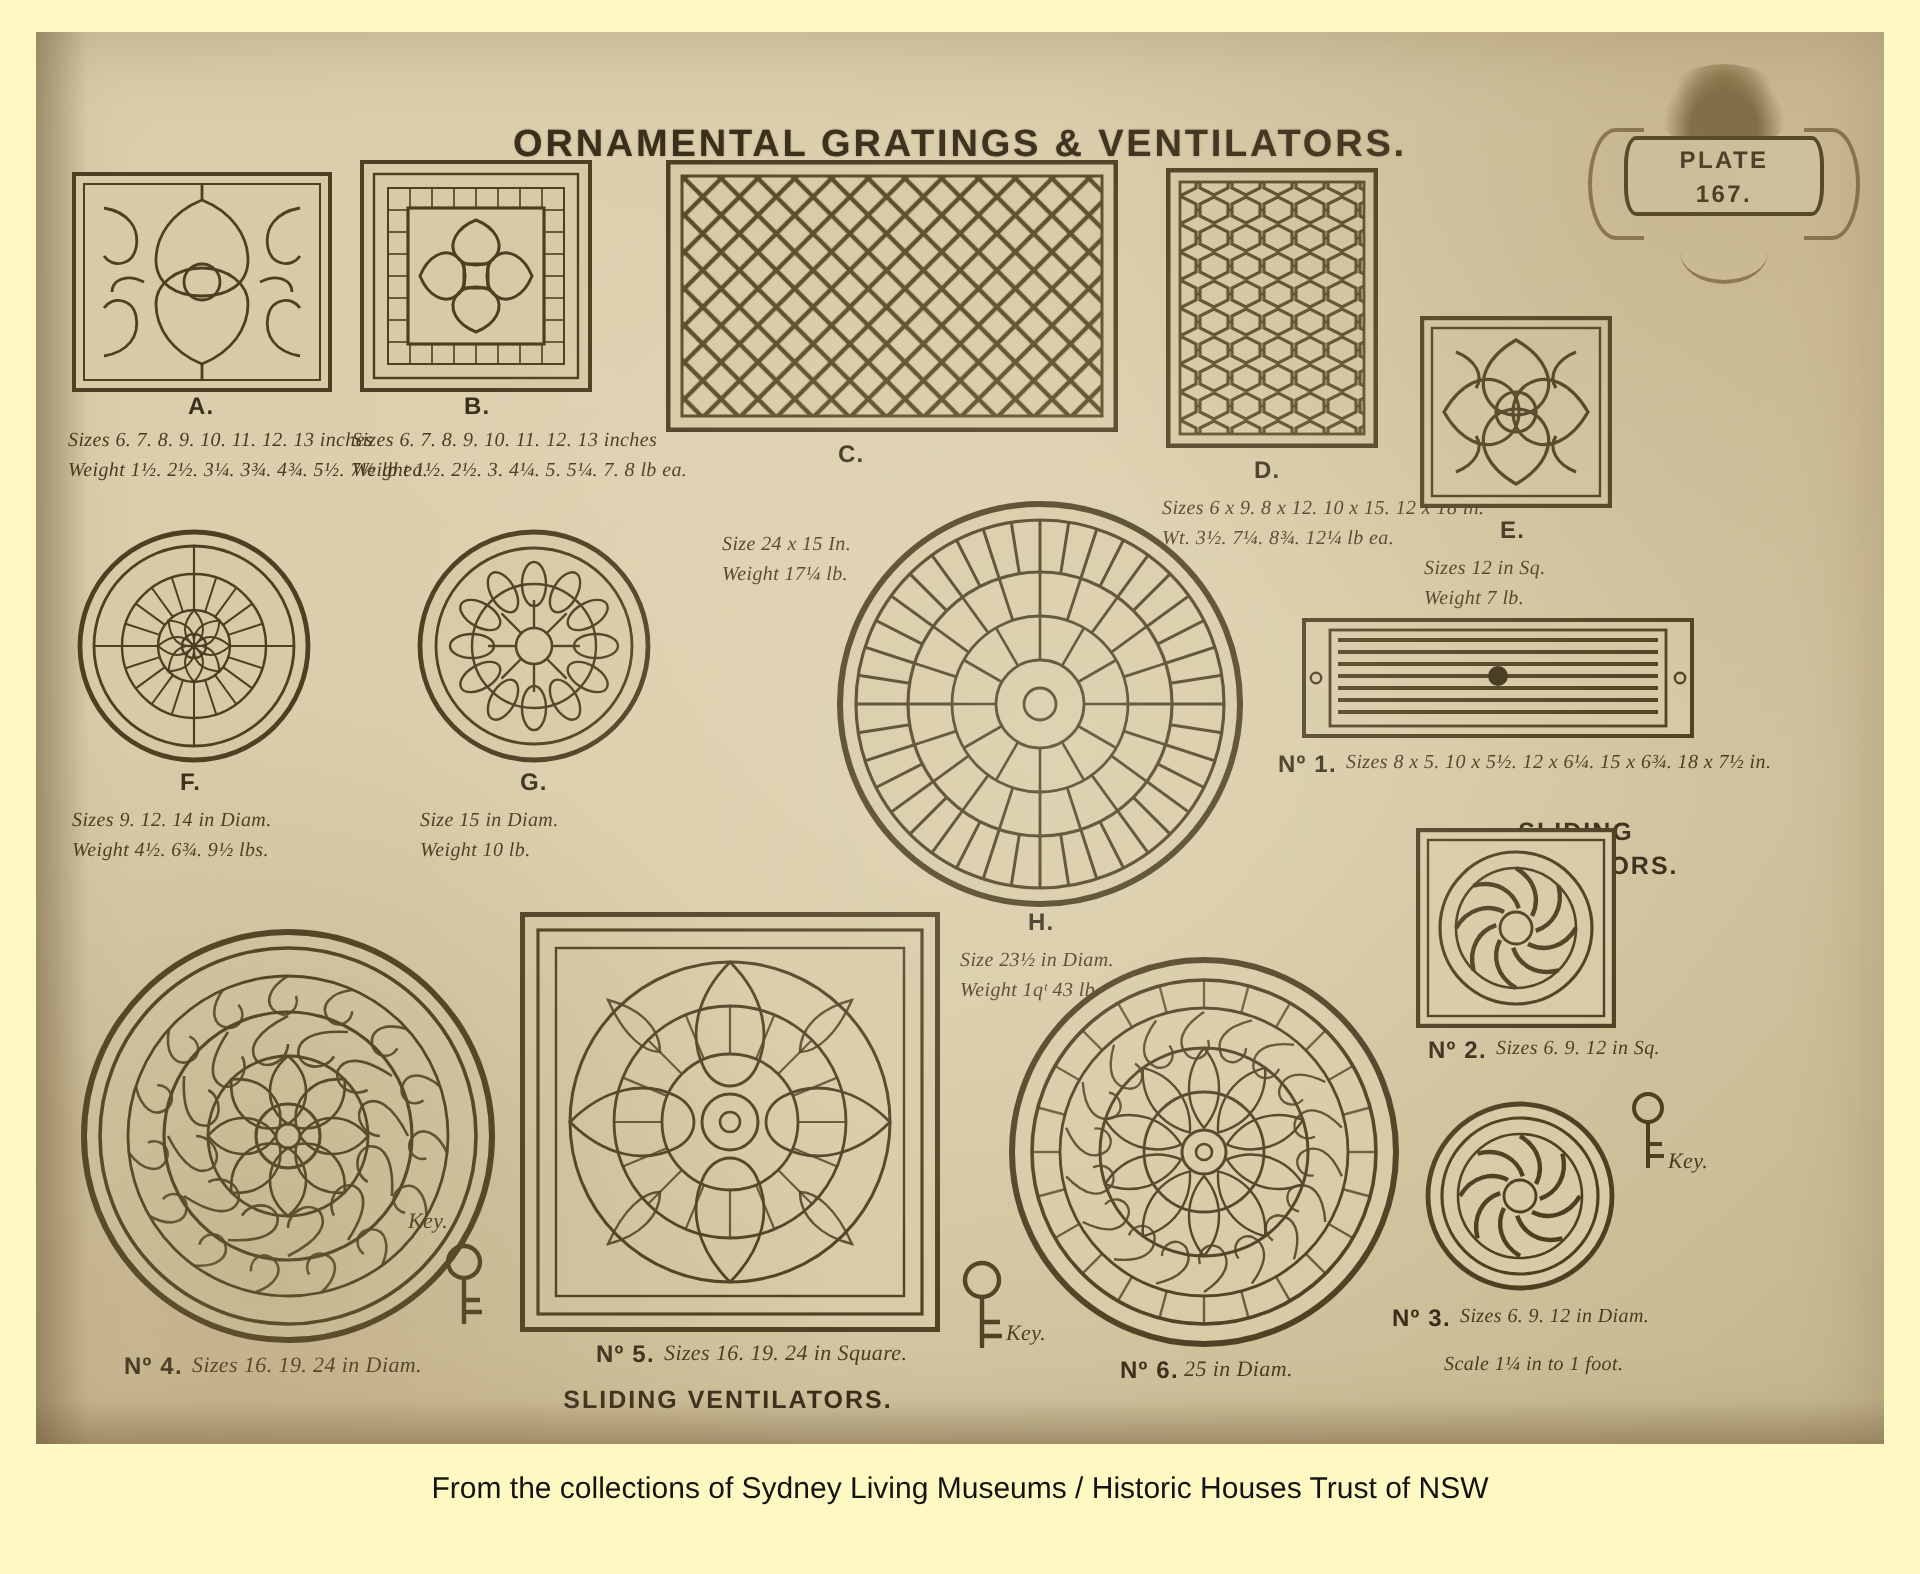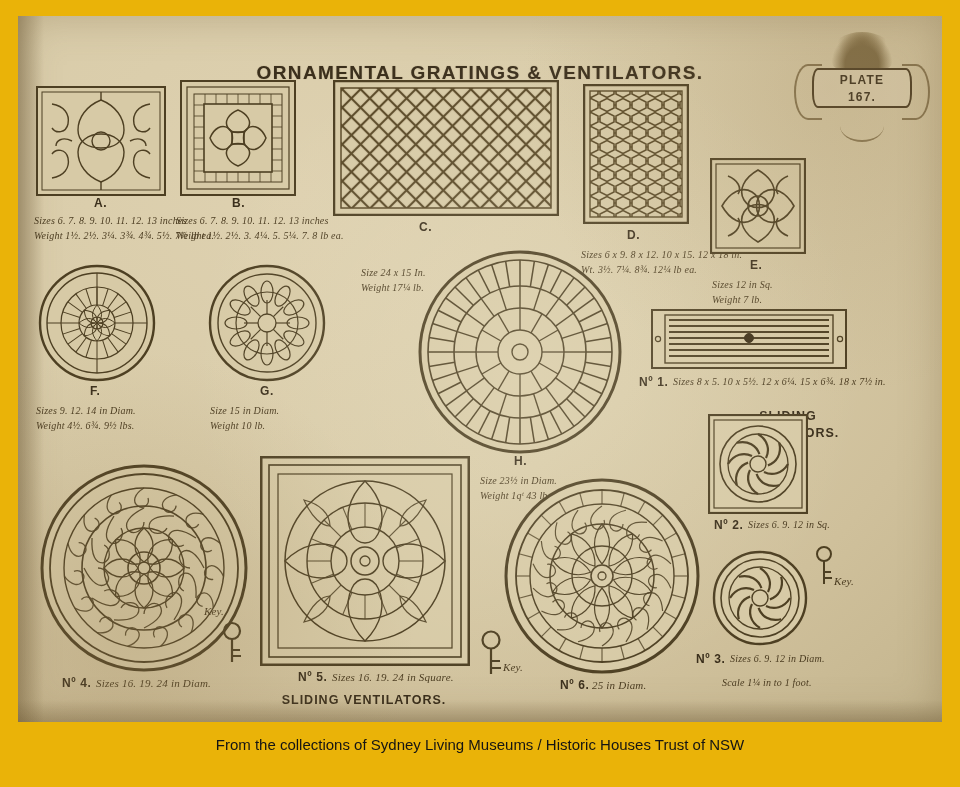--- a/index.html
+++ b/index.html
@@ -10,21 +10,21 @@
   body {
     width: 960px;
     height: 787px;
     font-family: "Liberation Sans", sans-serif;
     overflow: hidden;
   }
   .page {
     position: relative;
     width: 960px;
     height: 787px;
-    background: #eab308;
+    background: #fef9c3;
   }
   
   .plate {
     position: absolute;
     left: 18px;
     top: 16px;
     width: 924px;
     height: 706px;
     background:
       radial-gradient(ellipse at 30% 25%, #ded1b0 0%, #d8cba8 45%, #cfc09b 75%, #c4b58e 100%);

